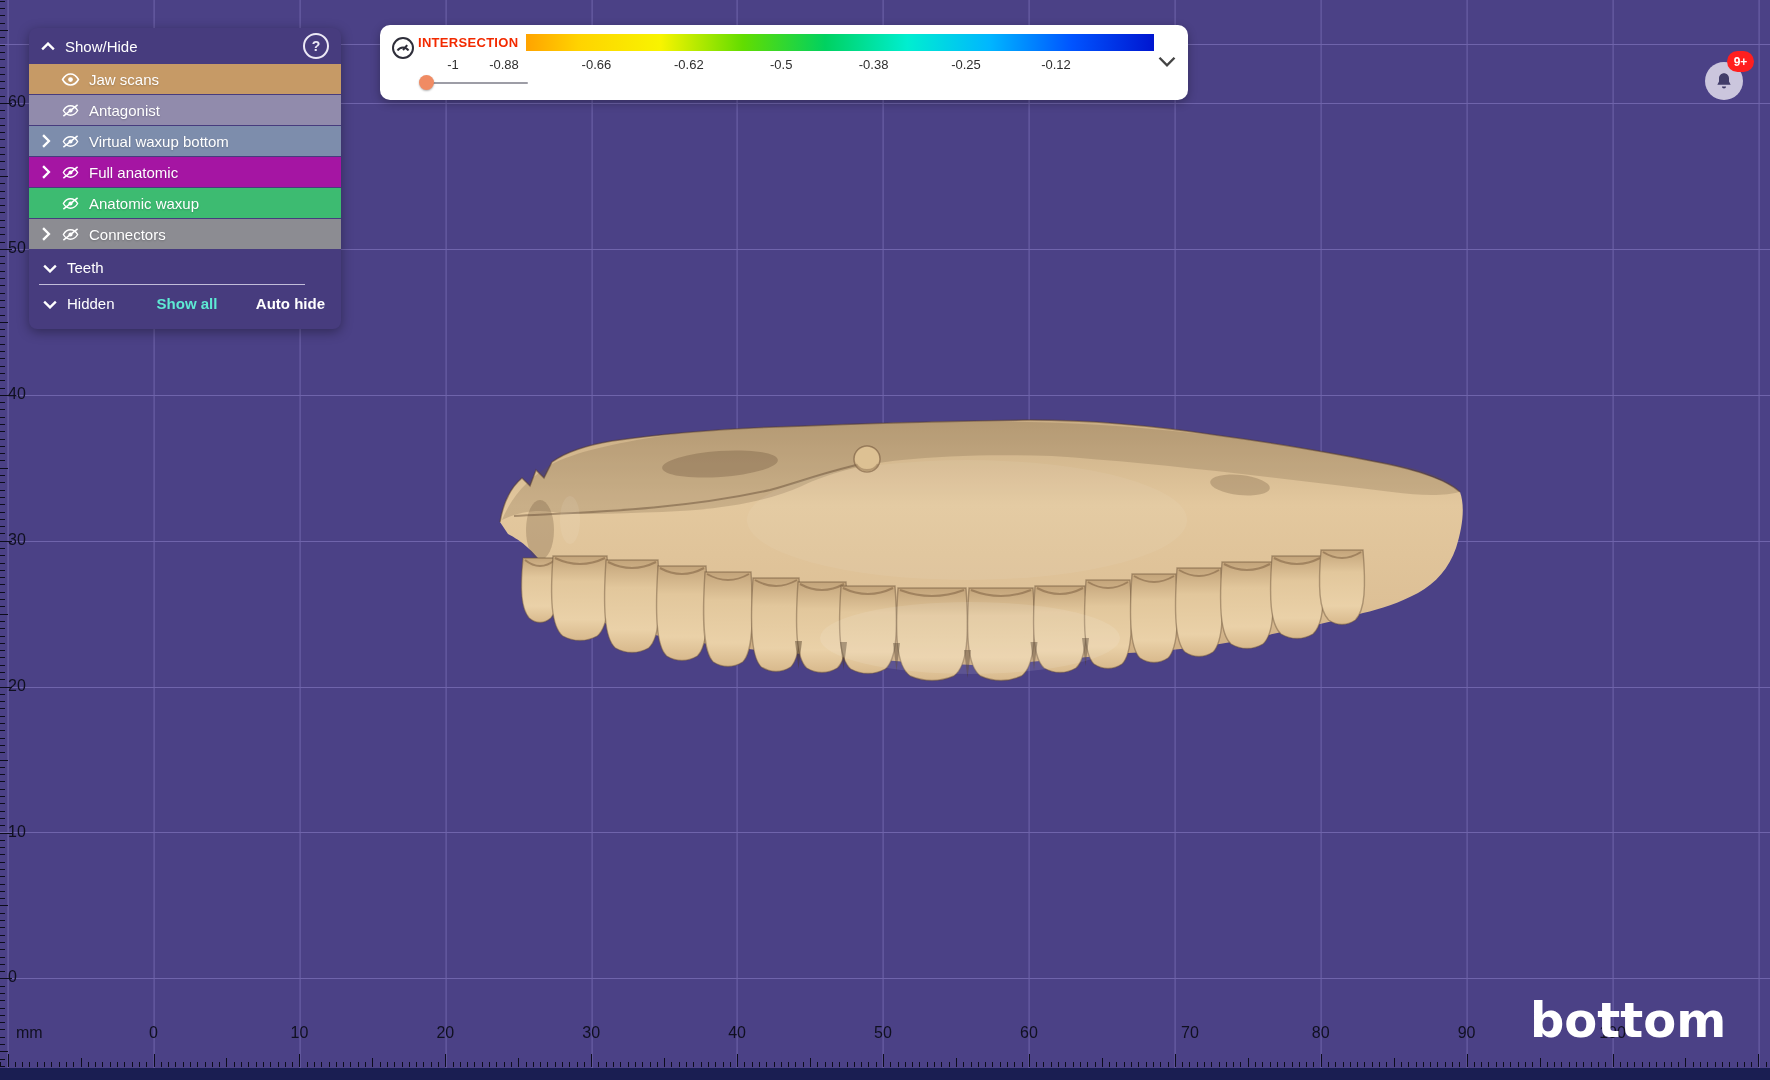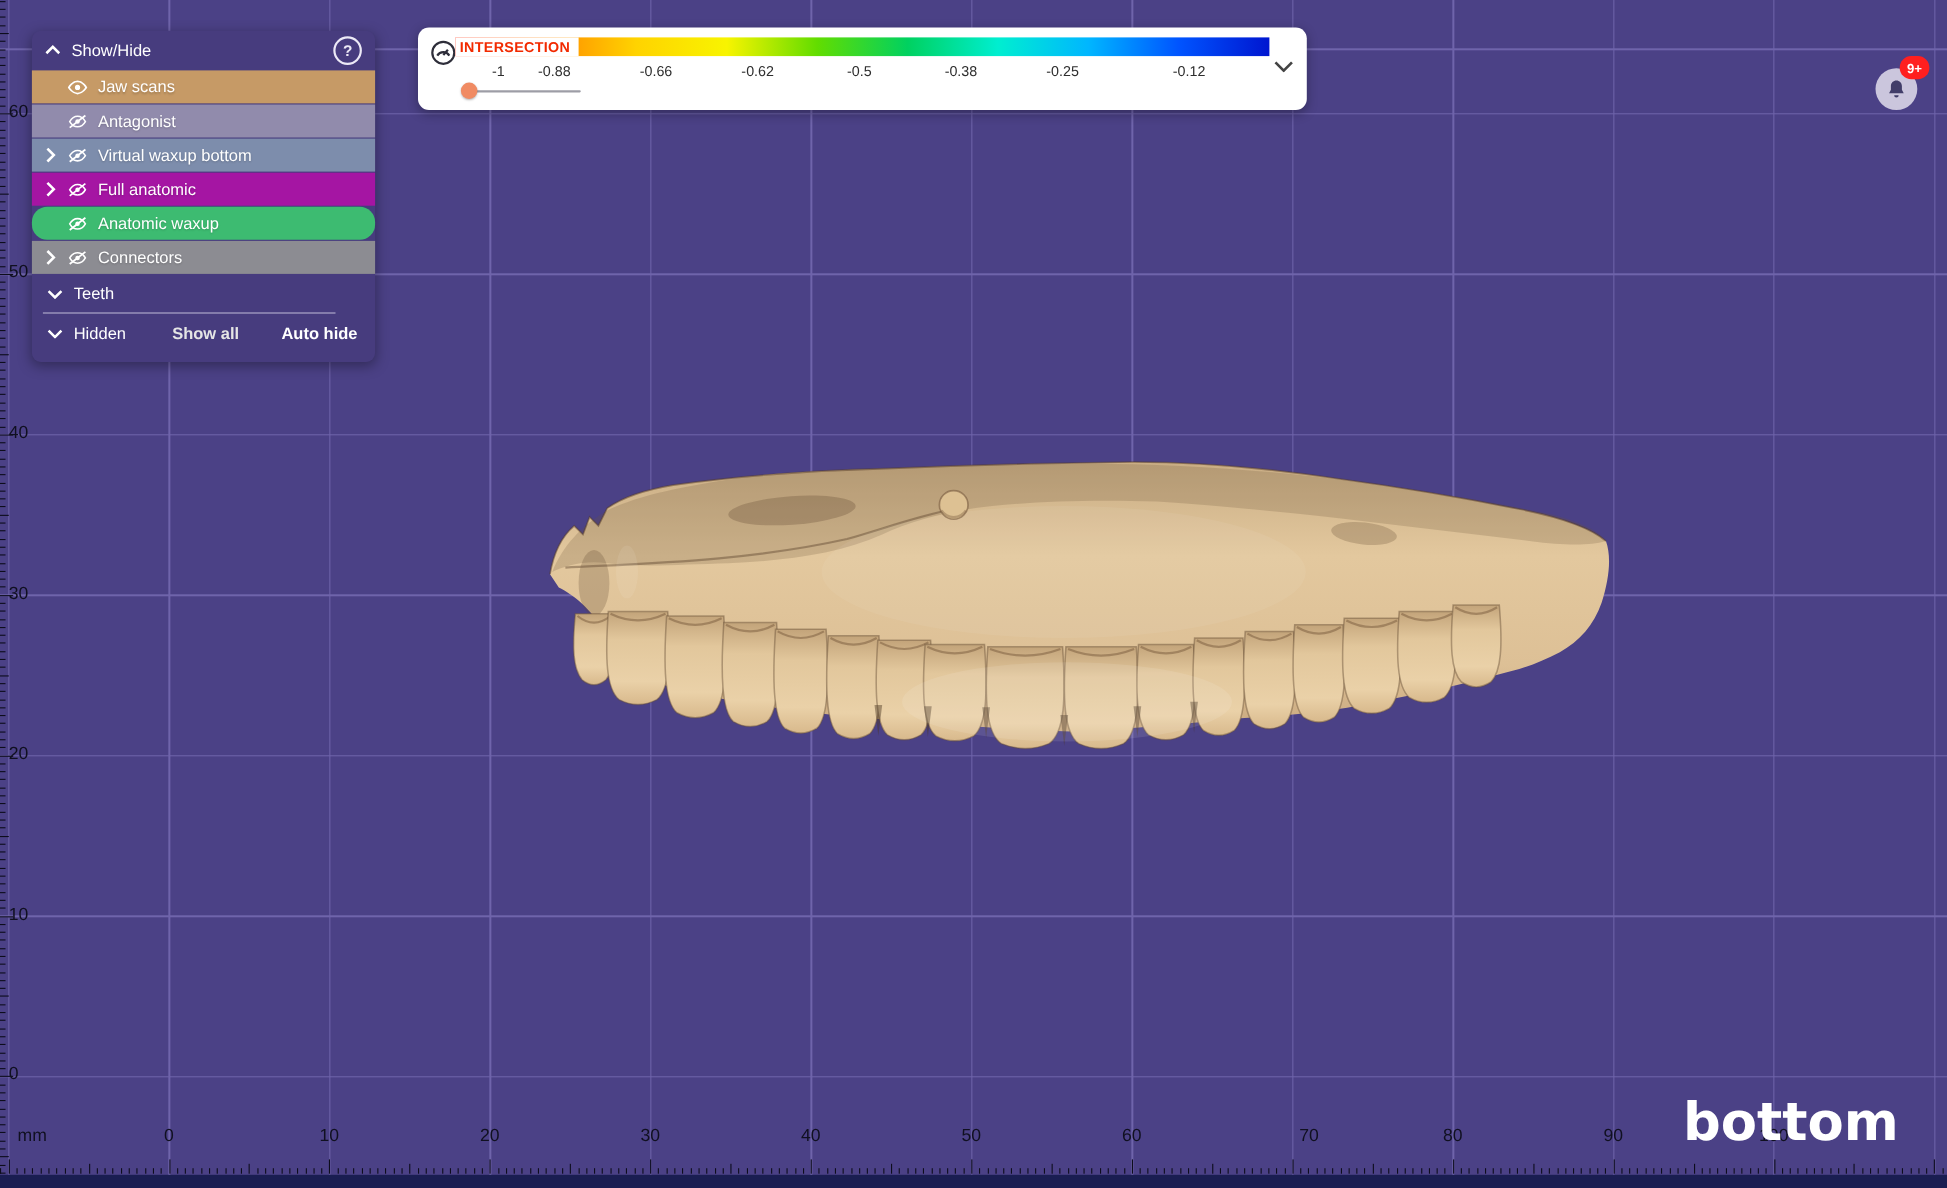--- a/index.html
+++ b/index.html
@@ -36,21 +36,21 @@
   .help-btn{width:22px;height:22px;border:2px solid #ece9f6;border-radius:50%;
     display:flex;align-items:center;justify-content:center;font-size:14px;font-weight:bold;color:#ece9f6;cursor:pointer;}
   .sh-row{display:flex;align-items:center;height:30px;margin-bottom:1px;padding:0 10px 0 6px;cursor:pointer;}
   .row-chevron{width:22px;display:flex;align-items:center;justify-content:center;}
   .row-eye{width:26px;display:flex;align-items:center;justify-content:center;cursor:pointer;}
   .row-label{font-size:15px;margin-left:6px;white-space:nowrap;text-shadow:0 1px 2px rgba(0,0,0,.2);}
   .section-row{display:flex;align-items:center;height:34px;padding:0 14px;font-size:15px;}
   .section-label{margin-left:10px;}
   .divider{border-bottom:1px solid rgba(235,232,248,.75);margin:0 36px 0 10px;}
   .hidden-row{display:flex;align-items:center;height:36px;padding:0 16px 0 14px;font-size:15px;}
-  .showall{color:#e5e5e5;font-weight:bold;margin-left:42px;cursor:pointer;}
+  .showall{color:#5eead4;font-weight:bold;margin-left:42px;cursor:pointer;}
   .autohide{color:#ffffff;font-weight:bold;margin-left:auto;cursor:pointer;}
   
   .int-panel{position:absolute;left:380px;top:25px;width:808px;height:75px;z-index:20;
     background:#ffffff;border-radius:10px;box-shadow:0 3px 10px rgba(0,0,0,.3);}
   .gauge-btn{position:absolute;left:11px;top:11px;width:24px;height:24px;cursor:pointer;}
   .grad-bar{position:absolute;left:34px;top:9px;width:740px;height:17px;}
   .int-chip{position:absolute;left:34px;top:9px;height:17px;background:#ffffff;
     display:flex;align-items:center;padding:0 8px 0 4px;font-size:13px;font-weight:bold;letter-spacing:.3px;}
   .int-tick{position:absolute;top:32px;transform:translateX(-50%);font-size:13px;color:#2e2e2e;}
   .slider-track{position:absolute;left:42px;top:57px;width:106px;height:2px;background:#9d9da6;border-radius:1px;}
@@ -675,21 +675,21 @@
     <span class="row-eye">
 
       <svg class="eye-off" width="19" height="15" viewBox="0 0 24 16">
         <path d="M12 2 C6.5 2 3 8 3 8 C3 8 6.5 14 12 14 C17.5 14 21 8 21 8 C21 8 17.5 2 12 2 Z" fill="none" stroke="#fff" stroke-width="1.8"></path>
         <circle cx="12" cy="8" r="2.6" fill="#fff"></circle>
         <line x1="3" y1="15" x2="21" y2="1" stroke="#fff" stroke-width="2"></line>
       </svg>
     </span>
     <span class="row-label">Full anatomic</span>
   </div>
-      <div class="sh-row" style="background: rgb(61, 187, 113); border-radius: 14px;">
+      <div class="sh-row" style="background: rgb(61, 187, 113);">
     <span class="row-chevron" style="visibility: hidden;">
       <svg width="10" height="14" viewBox="0 0 8 12">
             <path d="M1.5 1 L6.5 6 L1.5 11" stroke="#fff" stroke-width="2" fill="none"></path>
           </svg>
     </span>
     <span class="row-eye">
 
       <svg class="eye-off" width="19" height="15" viewBox="0 0 24 16">
         <path d="M12 2 C6.5 2 3 8 3 8 C3 8 6.5 14 12 14 C17.5 14 21 8 21 8 C21 8 17.5 2 12 2 Z" fill="none" stroke="#fff" stroke-width="1.8"></path>
         <circle cx="12" cy="8" r="2.6" fill="#fff"></circle>
@@ -749,21 +749,21 @@
   <div class="grad-bar" id="grad-bar" style="background: linear-gradient(to right, rgb(255, 30, 0), rgb(255, 136, 0), rgb(255, 211, 0), rgb(248, 244, 0), rgb(98, 221, 0), rgb(0, 209, 96), rgb(0, 238, 208), rgb(0, 182, 255), rgb(0, 84, 255), rgb(0, 22, 208));"></div>
   <div class="int-chip" style="color: rgb(242, 42, 0);">INTERSECTION</div>
   <div id="legend-ticks">
       <div class="int-tick" style="left: 73px;">-1</div>
       <div class="int-tick" style="left: 124px;">-0.88</div>
       <div class="int-tick" style="left: 216.4px;">-0.66</div>
       <div class="int-tick" style="left: 308.8px;">-0.62</div>
       <div class="int-tick" style="left: 401.2px;">-0.5</div>
       <div class="int-tick" style="left: 493.6px;">-0.38</div>
       <div class="int-tick" style="left: 586px;">-0.25</div>
-      <div class="int-tick" style="left: 701px;">-0.12</div>
+      <div class="int-tick" style="left: 676px;">-0.12</div>
     </div>
   <div class="slider-track"></div>
   <div class="slider-handle"></div>
   <span class="int-collapse">
     <svg width="18" height="11" viewBox="0 0 12 7">
         <path d="M1 1 L6 6 L11 1" stroke="#444" stroke-width="1.6" fill="none"></path>
       </svg>
   </span>
 </div>
 

